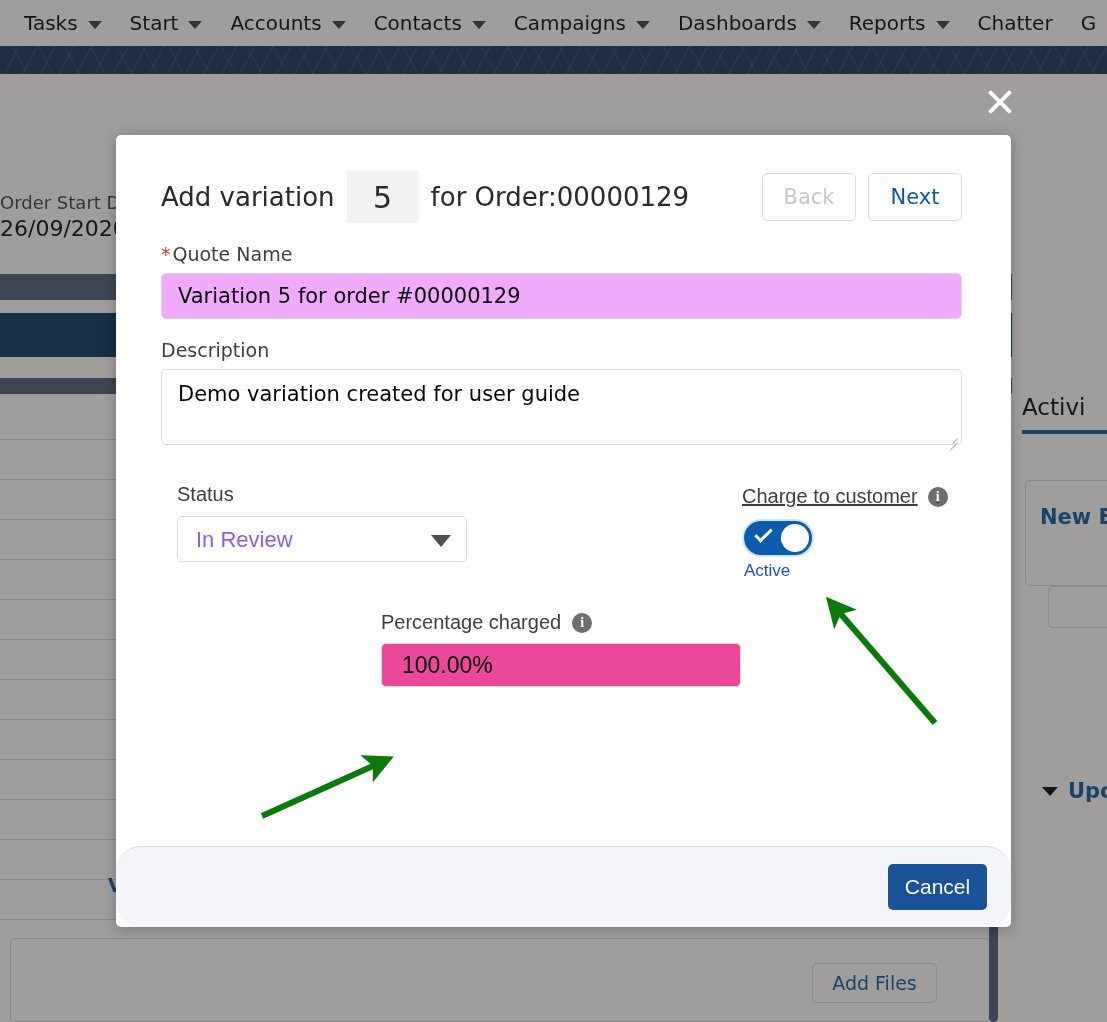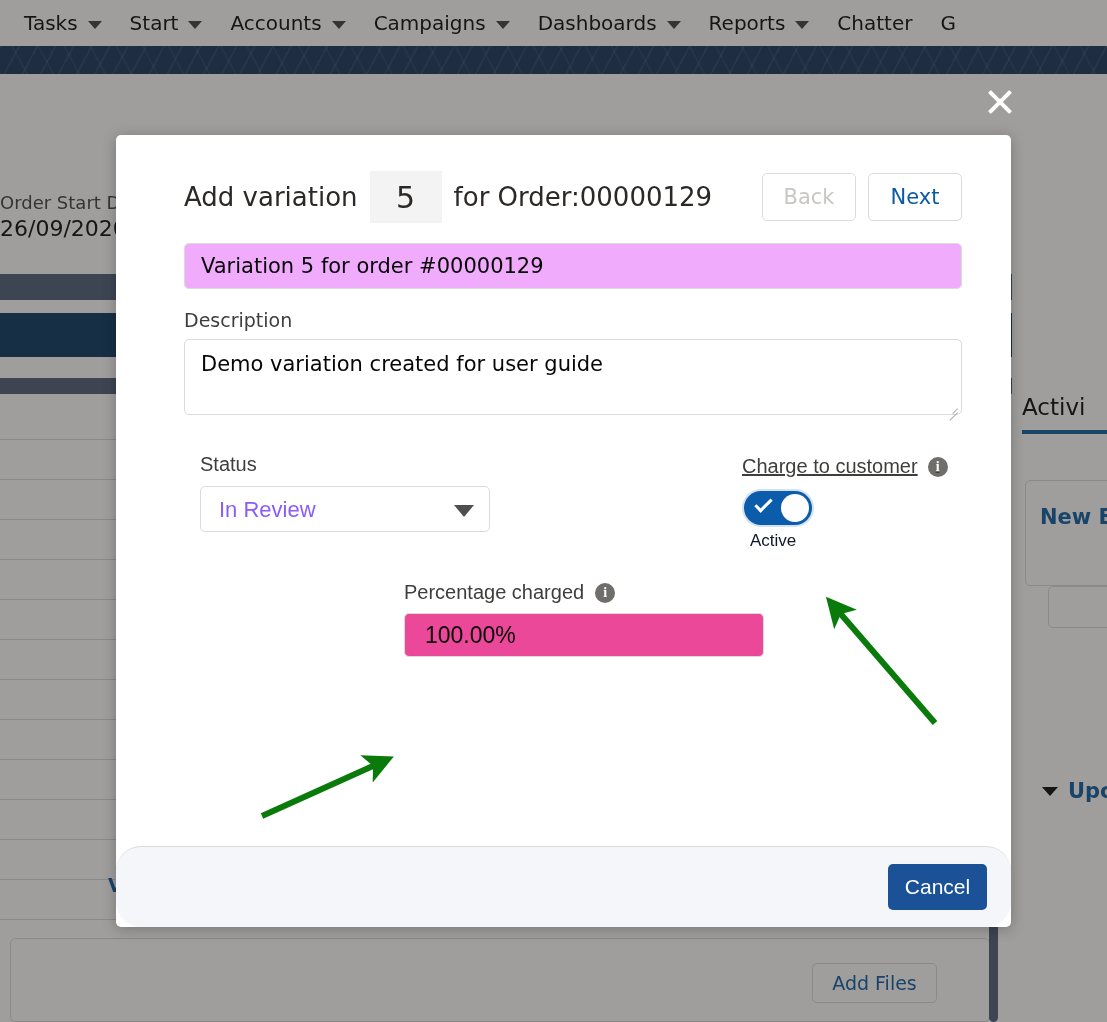--- a/index.html
+++ b/index.html
@@ -254,21 +254,21 @@
     justify-content: center;
     flex: 0 0 auto;
   }
   .modal-title {
     font-size: 29px;
     color: #514f4d;
     font-weight: 400;
   }
   .modal-body {
     flex: 1 1 auto;
-    padding: 36px 49px 0 68px;
+    padding: 36px 49px 0 45px;
     position: relative;
   }
   .modal-footer {
     flex: 0 0 auto;
     height: 81px;
     background: #f4f6f9;
     border-top: 1px solid #dddbda;
     display: flex;
     align-items: center;
     justify-content: flex-end;
@@ -466,24 +466,24 @@
   }
   .toggle-knob {
     position: absolute;
     right: 3px; top: 3px;
     width: 28px; height: 28px;
     border-radius: 50%;
     background: #ffffff;
   }
   .toggle-state {
     margin-top: 6px;
-    margin-left: 8px;
+    margin-left: 2px;
     font-family: "Liberation Sans", sans-serif;
     font-size: 17px;
-    color: #0f172a;
+    color: #1d4ed8;
     text-align: right;
   }
 
   
   .pct-block {
     margin-top: 30px;
     margin-left: 220px;
     width: 360px;
   }
   .pct-label-row {
@@ -538,20 +538,24 @@
       <div class="nav-item">
         <span>Tasks</span>
         <span class="nav-caret"></span>
       </div>
       <div class="nav-item">
         <span>Start</span>
         <span class="nav-caret"></span>
       </div>
       <div class="nav-item">
         <span>Accounts</span>
+        <span class="nav-caret"></span>
+      </div>
+      <div class="nav-item">
+        <span>Contacts</span>
         <span class="nav-caret"></span>
       </div>
       <div class="nav-item">
         <span>Campaigns</span>
         <span class="nav-caret"></span>
       </div>
       <div class="nav-item">
         <span>Dashboards</span>
         <span class="nav-caret"></span>
       </div>
@@ -631,20 +635,23 @@
           <span class="variation-num">5</span>
           <span>for Order:00000129</span>
         </div>
         <div class="wizard-btns">
           <div class="wz-btn back">Back</div>
           <div class="wz-btn next">Next</div>
         </div>
       </div>
 
       <div class="field">
+        <label class="field-label">
+          <span class="req-star">*</span><span>Quote Name</span>
+        </label>
         <input class="text-input" type="text" value="Variation 5 for order #00000129" style="">
       </div>
 
       <div class="field">
         <label class="field-label">Description</label>
         <div class="ta-wrap">
           <textarea class="textarea-input" style="">Demo variation created for user guide</textarea>
           <span class="ta-grip">
               <i></i>
               <i></i>

